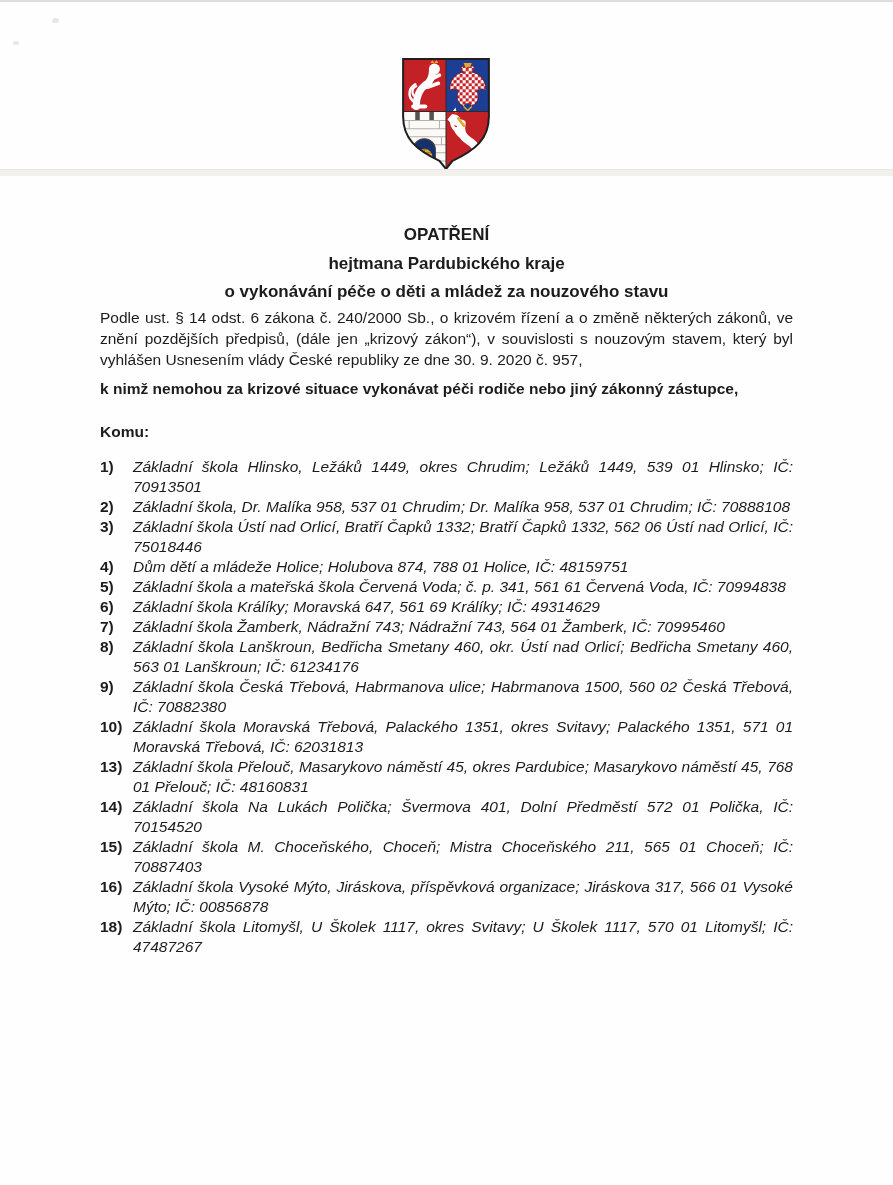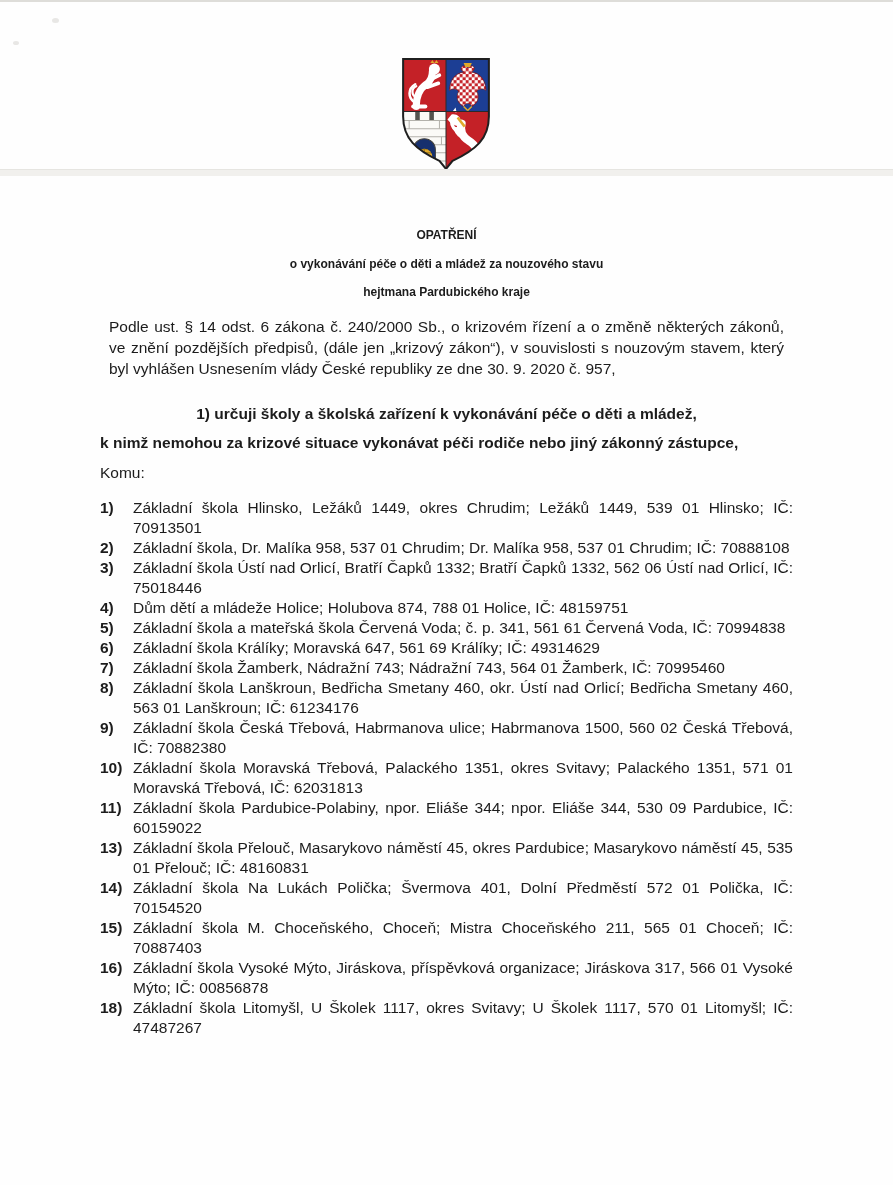--- a/index.html
+++ b/index.html
@@ -8,30 +8,30 @@
     font-family:"Liberation Sans","DejaVu Sans",sans-serif;color:#1c1c1c;overflow:hidden;
   }
   .scan-line-top{position:absolute;left:0;top:0;width:893px;height:2px;background:#deddd9;}
   .speck{position:absolute;background:#d8d7d3;border-radius:50%;opacity:.6;}
   .speck.s1{left:52px;top:18px;width:7px;height:5px;}
   .speck.s2{left:13px;top:41px;width:6px;height:4px;}
   .scan-band{position:absolute;left:0;top:169px;width:893px;height:6px;background:#f1f0ed;border-top:1px solid #e6e5e1;}
   .crest{position:absolute;left:399px;top:56px;width:94px;height:114px;}
   .crest svg{display:block;width:100%;height:100%;}
   .content{position:absolute;left:100px;top:221px;width:693px;font-size:15.5px;line-height:21px;}
-  .title-block{text-align:center;font-weight:bold;font-size:12px;}
+  .title-block{text-align:center;font-weight:bold;font-size:17px;}
   .title-block .t{line-height:28.5px;}
-  .intro{margin:9px;text-align:justify;}
+  .intro{margin:0;text-align:justify;}
   .directive{margin:24px 0 0;text-align:center;font-weight:bold;}
   .directive-cont{margin:8px 0 4px;font-weight:bold;text-align:justify;}
-  .komu{margin:9px 0 0;font-weight:normal;}
+  .komu{margin:22px 0 0;font-weight:bold;}
   .list{margin:15px 0 0;padding:0;list-style:none;line-height:20px;}
   .item{display:flex;margin:0;}
   .item .num{flex:0 0 33px;font-weight:bold;}
-  .item .txt{flex:1;text-align:justify;}
+  .item .txt{flex:1;text-align:justify;font-style:italic;}
 </style>
 </head>
 <body>
 
 <div class="page">
 
   <div class="scan-line-top"></div>
   <div class="speck s1"></div>
   <div class="speck s2"></div>
 
@@ -115,27 +115,26 @@
       </g>
       <path d="M4,3 L89,3 L89,60 C89,82 76,93 53,104 L46.5,112 L40,104 C17,93 4,82 4,60 Z" fill="none" stroke="var(--crest-outline,#1f1f1f)" stroke-width="2"></path>
     </svg>
   </div>
 
   <div class="scan-band"></div>
 
   <div class="content">
     <div class="title-block">
       <div class="t">OPATŘENÍ</div>
+      <div class="t">hejtmana Pardubického kraje</div>
       <div class="t">o vykonávání péče o děti a mládež za nouzového stavu</div>
-      <div class="t">hejtmana Pardubického kraje</div>
     </div>
 
     <p class="intro">Podle ust. § 14 odst. 6 zákona č. 240/2000 Sb., o krizovém řízení a o změně některých zákonů, ve znění pozdějších předpisů, (dále jen „krizový zákon“), v souvislosti s nouzovým stavem, který byl vyhlášen Usnesením vlády České republiky ze dne 30. 9. 2020 č. 957,</p>
 
-    <p class="directive">1) určuji školy a školská zařízení k vykonávání péče o děti a mládež,</p>
 
     <p class="directive-cont">k nimž nemohou za krizové situace vykonávat péči rodiče nebo jiný zákonný zástupce,</p>
 
     <p class="komu">Komu:</p>
 
     <ol class="list" id="recipients-list">
         <li class="item">
           <span class="num">1)</span>
           <span class="txt">Základní škola Hlinsko, Ležáků 1449, okres Chrudim; Ležáků 1449, 539 01 Hlinsko; IČ: 70913501</span>
         </li>
@@ -169,26 +168,22 @@
         </li>
         <li class="item">
           <span class="num">9)</span>
           <span class="txt">Základní škola Česká Třebová, Habrmanova ulice; Habrmanova 1500, 560 02 Česká Třebová, IČ: 70882380</span>
         </li>
         <li class="item">
           <span class="num">10)</span>
           <span class="txt">Základní škola Moravská Třebová, Palackého 1351, okres Svitavy; Palackého 1351, 571 01 Moravská Třebová, IČ: 62031813</span>
         </li>
         <li class="item">
-          <span class="num">11)</span>
-          <span class="txt">Základní škola Pardubice-Polabiny, npor. Eliáše 344; npor. Eliáše 344, 530 09 Pardubice, IČ: 60159022</span>
-        </li>
-        <li class="item">
           <span class="num">13)</span>
-          <span class="txt">Základní škola Přelouč, Masarykovo náměstí 45, okres Pardubice; Masarykovo náměstí 45, 535 01 Přelouč; IČ: 48160831</span>
+          <span class="txt">Základní škola Přelouč, Masarykovo náměstí 45, okres Pardubice; Masarykovo náměstí 45, 768 01 Přelouč; IČ: 48160831</span>
         </li>
         <li class="item">
           <span class="num">14)</span>
           <span class="txt">Základní škola Na Lukách Polička; Švermova 401, Dolní Předměstí 572 01 Polička, IČ: 70154520</span>
         </li>
         <li class="item">
           <span class="num">15)</span>
           <span class="txt">Základní škola M. Choceňského, Choceň; Mistra Choceňského 211, 565 01 Choceň; IČ: 70887403</span>
         </li>
         <li class="item">

